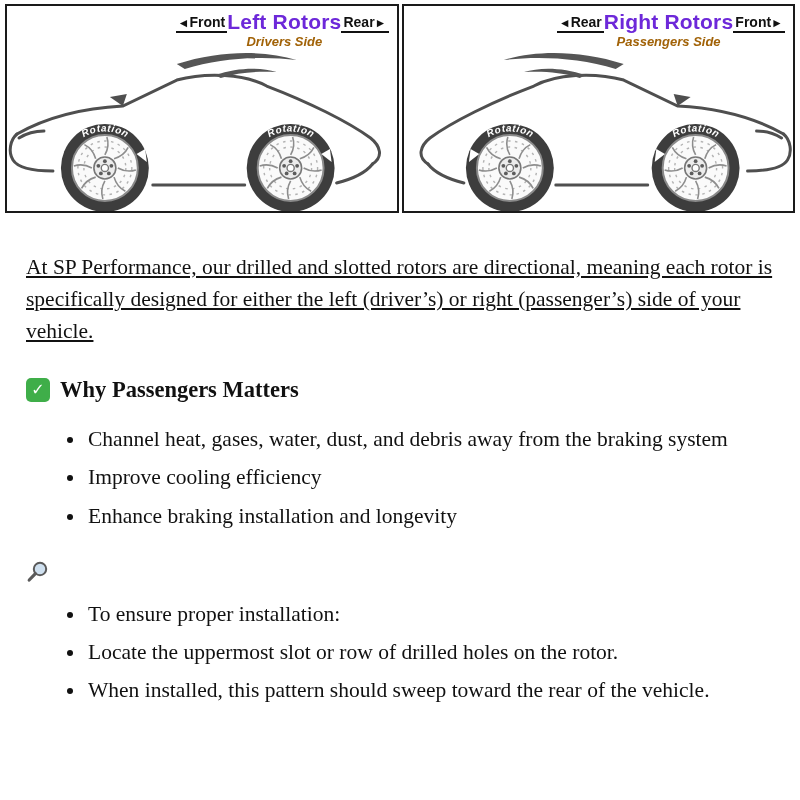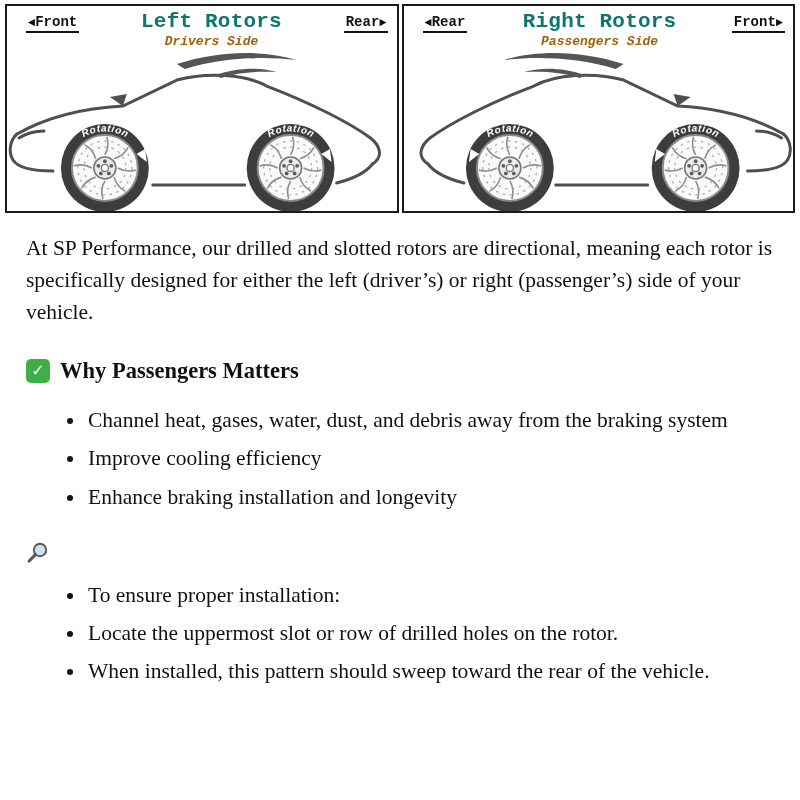--- a/index.html
+++ b/index.html
@@ -1,35 +1,35 @@
 <!DOCTYPE html>
 <html><head>
 <meta charset="utf-8">
 <style>
   html,body{margin:0;padding:0;background:#fff;width:800px;}
   body{font-family:"Liberation Serif","DejaVu Serif",serif;color:#111;}
 
   
   .diagram{display:flex;gap:3px;padding:4px 5px 2px;}
   .panel{flex:1;border:2.5px solid #1a1a1a;background:#fff;overflow:hidden;}
-  .panel-header{display:flex;justify-content:space-between;align-items:flex-start;
-    padding:5px 8px 0;font-family:Liberation Mono, monospace;margin-left:11px;}
+  .panel-header{display:flex;justify-content:flex-end;align-items:flex-start;
+    padding:5px 8px 0;font-family:Liberation Sans, sans-serif;margin-left:11px;}
   .dir{font-weight:bold;font-size:14px;border-bottom:2.5px solid #111;
     padding:0 2px 1px;white-space:nowrap;margin-top:3px;color:#111;}
   .dir .tri{font-size:12px;}
   .titles{text-align:center;line-height:1.05;}
-  .panel-title{font-weight:800;font-size:21px;letter-spacing:.2px;color:#0f766e;}
+  .panel-title{font-weight:800;font-size:21px;letter-spacing:.2px;color:#6d28d9;}
   .panel-sub{font-weight:bold;font-style:italic;font-size:13px;color:#a16207;margin-top:2px;}
   .car-svg{display:block;width:100%;height:162px;}
   .rot{font-family:"Liberation Sans","DejaVu Sans",sans-serif;font-size:10px;
     font-style:italic;font-weight:bold;fill:#fff;letter-spacing:.6px;}
 
   
   .article{padding:12px 26px 18px;font-size:21.5px;line-height:1.5;}
-  .article p{margin:5px 0 14px;}
+  .article p{margin:24px 0 14px;text-decoration:underline;}
   .heading{display:flex;align-items:center;gap:10px;font-size:22.5px;
     font-weight:bold;margin:26px 0 16px;}
   .heading.light{font-weight:normal;color:#222;font-size:22px;margin:28px 0 14px;}
   .check-box{width:24px;height:24px;min-width:24px;background:#3fae49;border-radius:5px;
     display:inline-flex;align-items:center;justify-content:center;color:#fff;
     font-size:16px;font-weight:bold;font-family:"DejaVu Sans",sans-serif;}
   .mag-icon{width:24px;height:24px;min-width:24px;display:inline-block;}
   ul{margin:12px 0 20px;padding-left:44px;}
   li{margin:6px 16px;padding-left:2px;font-family:Liberation Serif, serif;}
 </style>

